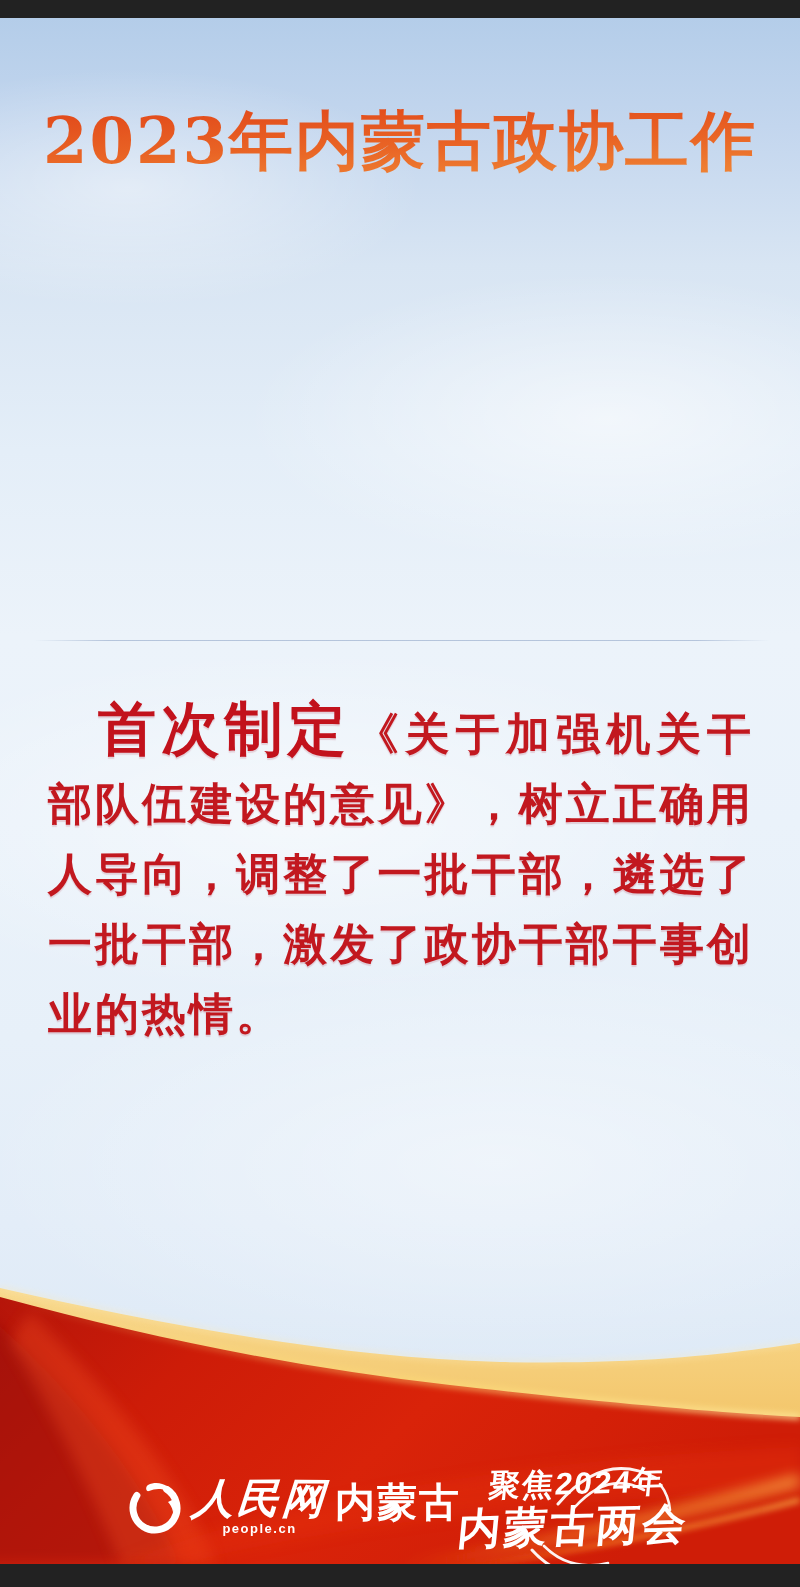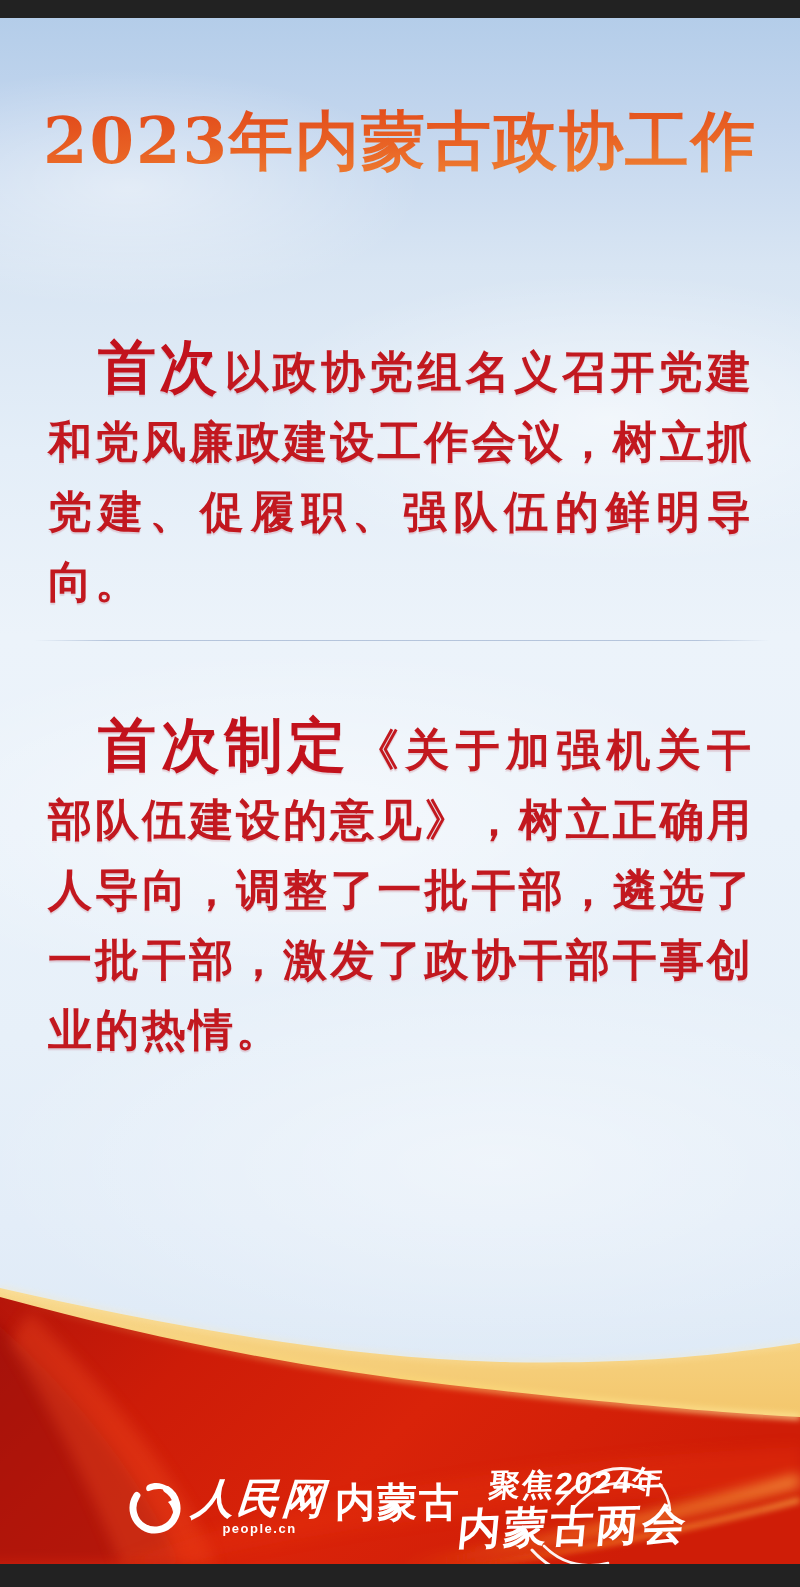--- a/index.html
+++ b/index.html
@@ -54,21 +54,21 @@
     text-align:justify; text-justify:inter-character;
     word-break:break-all;
     text-indent:50px;
     text-shadow:0 2px 1px rgba(170,40,60,.18);
   }
   .para .lead{
     font-size:58px; letter-spacing:2px; color:#c2121c;
     padding-right:4px;
   }
   .para.p1{top:314px;}
-  .para.p2{top:692px;}
+  .para.p2{top:676px;}
 
   .divider{
     position:absolute; top:622px; left:34px; width:736px; height:1px;
     background:linear-gradient(90deg,
       rgba(140,162,196,0) 0%, rgba(136,158,194,.55) 10%,
       rgba(136,158,194,.55) 90%, rgba(140,162,196,0) 100%);
   }
 
   
   .wave-wrap{position:absolute; left:0; bottom:0; width:800px; height:312px;}
@@ -102,21 +102,20 @@
 </style>
 </head>
 <body>
 
 <div class="poster">
 
   <div class="title-block">
     <span class="title-line l1 grad1">2023年内蒙古政协工作</span>
   </div>
 
-  <div class="para p1"><span class="lead">首次</span><span>以政协党组名义召开党建和党风廉政建设工作会议，树立抓党建、促履职、强队伍的鲜明导向。</span></div>
 
   <div class="divider"></div>
 
   <div class="para p2"><span class="lead">首次制定</span><span>《关于加强机关干部队伍建设的意见》，树立正确用人导向，调整了一批干部，遴选了一批干部，激发了政协干部干事创业的热情。</span></div>
 
   <div class="wave-wrap">
     <svg width="800" height="312" viewBox="0 0 800 312">
       <defs>
         <linearGradient id="goldGrad" x1="0" y1="0" x2="0" y2="1">
           <stop offset="0" stop-color="#f8d98e"></stop>

